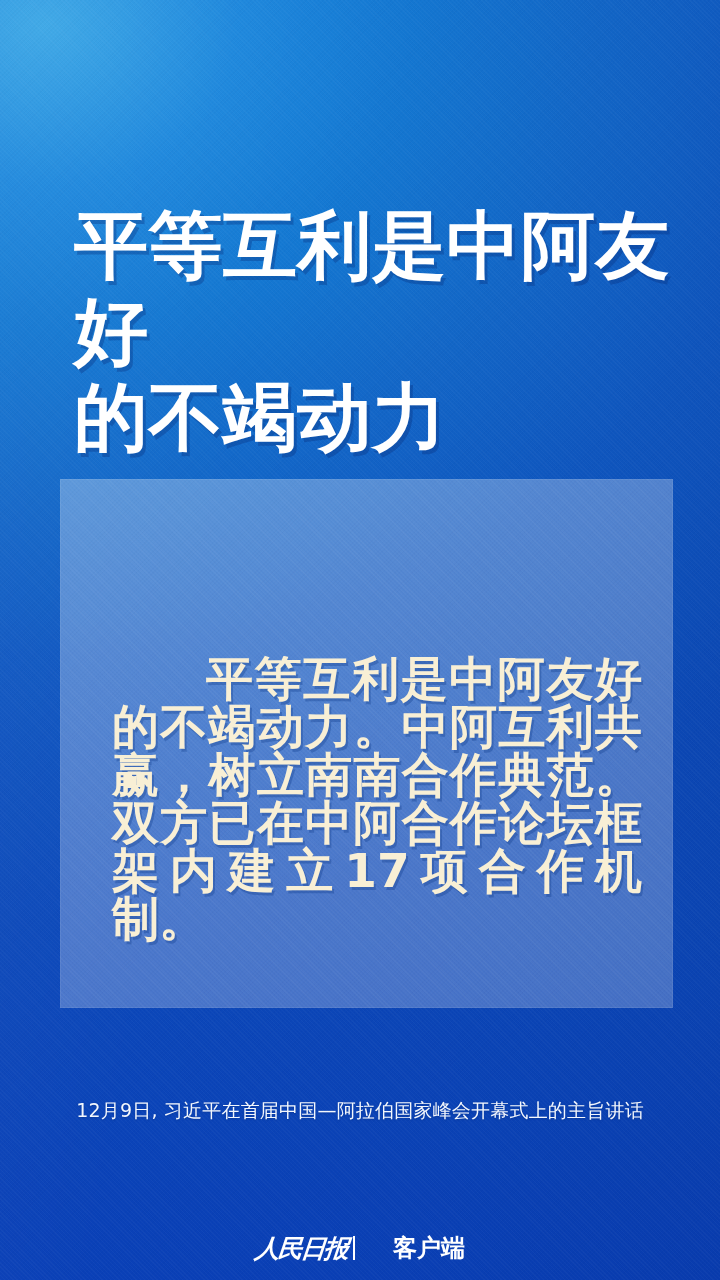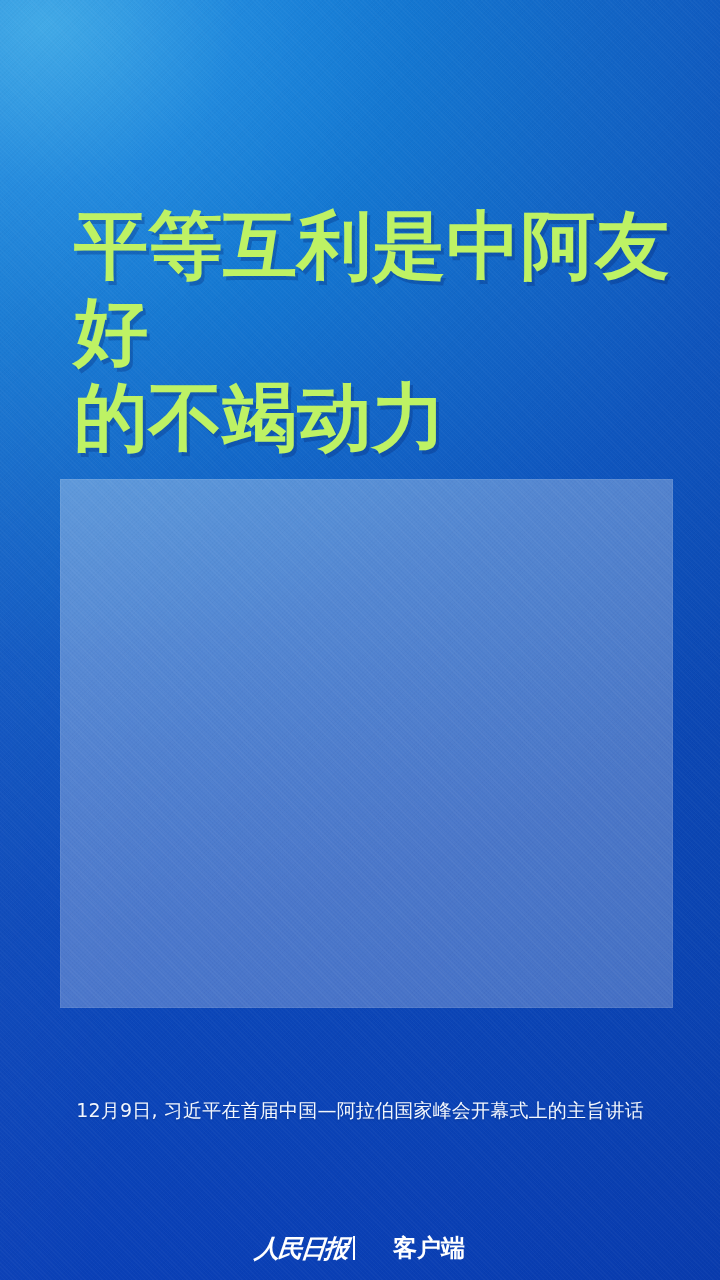--- a/index.html
+++ b/index.html
@@ -58,21 +58,21 @@
         rgba(0,0,0,0.00) 1px,
         rgba(0,0,0,0.00) 3px);
   }
 
   
   .headline {
     position: absolute;
     left: 74px;
     top: 152px;
     width: 600px;
-    color: #bef264;
+    color: #ffffff;
     font-family: "DejaVu Serif", "Liberation Serif", serif;
     font-weight: 700;
     font-size: 74px;
     line-height: 86px;
     letter-spacing: 0.5px;
     text-shadow: 3px 4px 0 rgba(7,45,120,0.32);
     white-space: pre-line;
   }
 
   
@@ -184,20 +184,21 @@
   <div class="bg-layer bg-rightdark"></div>
   <div class="bg-layer bg-texture"></div>
 
   <h1 class="headline">平等互利是中阿友好
 的不竭动力</h1>
 
   <div class="quote-card">
     <div class="quote-card-texture"></div>
   </div>
 
+  <p class="quote-text">平等互利是中阿友好的不竭动力。中阿互利共赢，树立南南合作典范。双方已在中阿合作论坛框架内建立17项合作机制。</p>
 
   <div class="caption">12月9日, 习近平在首届中国—阿拉伯国家峰会开幕式上的主旨讲话</div>
 
   <div class="footer-logo">
     <span class="logo-brand">人民日报</span>
     <span class="logo-divider"></span>
     <span class="logo-app">客户端</span>
   </div>
 
 </div>

